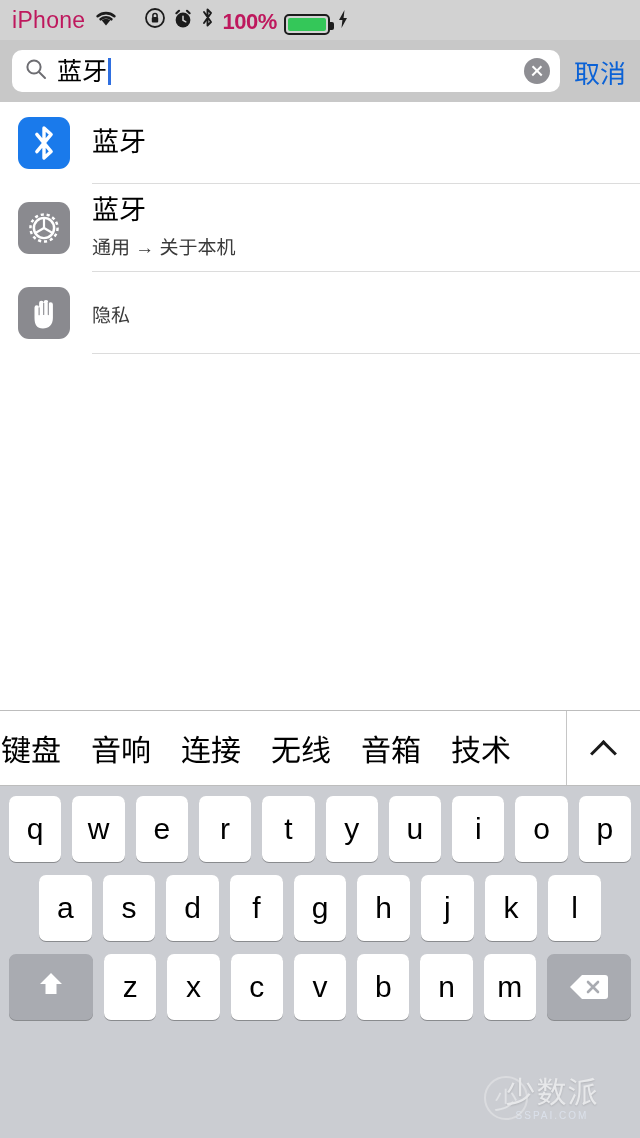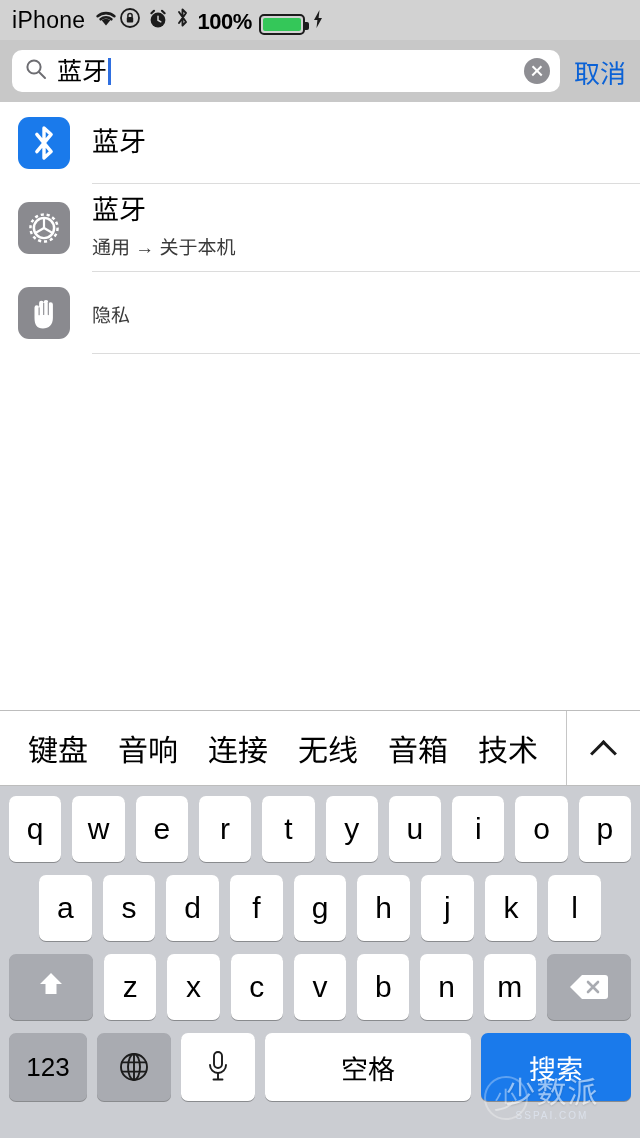--- a/index.html
+++ b/index.html
@@ -15,22 +15,23 @@
     display: flex; flex-direction: column;
     background: #ffffff;
   }
 
   
   .statusbar {
     height: 40px; flex: 0 0 40px;
     background: #d2d2d2;
     display: flex; align-items: center;
     padding: 0 12px;
-    font-size: 22px; color: #000000;
+    font-size: 22px; color: #be185d;
     letter-spacing: .3px;
+    gap: 25px;
   }
   .sb-left { display: flex; align-items: center; gap: 8px; }
   .sb-center { flex: 1; text-align: center; font-weight: 600; font-size: 22px; }
   .sb-right { display: flex; align-items: flex-end; gap: 7px; }
   .sb-carrier { font-size: 23px; }
   .sb-pct { font-size: 22px; font-weight: 600; letter-spacing: -.5px; }
   .battery {
     width: 46px; height: 21px;
     border: 2px solid #1c1c1c; border-radius: 5px;
     position: relative; padding: 2px; background: #d2d2d2;
@@ -114,21 +115,21 @@
   .predictive {
     flex: 0 0 76px;
     background: #ffffff;
     border-top: 1px solid #bdbdbd;
     border-bottom: 1px solid #bdbdbd;
     display: flex; align-items: stretch;
     overflow: hidden; position: relative;
   }
   .pred-scroll {
     flex: 1; display: flex; align-items: center;
-    gap: 30px; padding-left: 28px; overflow: hidden;
+    gap: 30px; padding-left: 1px; overflow: hidden;
     min-width: 0;
   }
   .pred-item {
     font-size: 30px; color: #000; white-space: nowrap;
     cursor: pointer; flex: 0 0 auto;
   }
   .pred-expand {
     flex: 0 0 74px; border-left: 1px solid #c6c6c6;
     display: flex; align-items: center; justify-content: center;
     cursor: pointer;
@@ -381,45 +382,20 @@
       <div class="key fn backspace">
         <span class="bksp-icon">
           <svg width="42" height="30" viewBox="0 0 42 30">
             <path d="M14 3 H37 a3 3 0 0 1 3 3 V24 a3 3 0 0 1 -3 3 H14 L2 15 Z" fill="#ffffff"></path>
             <path d="M20 10 L30 20 M30 10 L20 20" stroke="#a9abb1" stroke-width="2.6" stroke-linecap="round"></path>
           </svg>
         </span>
       </div>
     </div>
 
-    <div class="krow r4">
-      <div class="key num">123</div>
-      <div class="key globe">
-        <span class="globe-icon">
-          <svg width="34" height="34" viewBox="0 0 34 34">
-            <g fill="none" stroke="#1c1c1c" stroke-width="1.9">
-              <circle cx="17" cy="17" r="13"></circle>
-              <ellipse cx="17" cy="17" rx="6" ry="13"></ellipse>
-              <path d="M4.6 12.4 H29.4 M4.6 21.6 H29.4 M17 4 V30"></path>
-            </g>
-          </svg>
-        </span>
-      </div>
-      <div class="key mic">
-        <span class="mic-icon">
-          <svg width="26" height="36" viewBox="0 0 26 36">
-            <rect x="9" y="3" width="8" height="16" rx="4" fill="none" stroke="#1c1c1c" stroke-width="1.9"></rect>
-            <path d="M5 16 a8 8 0 0 0 16 0" fill="none" stroke="#1c1c1c" stroke-width="1.9" stroke-linecap="round"></path>
-            <path d="M13 24 V30 M8.5 30.5 H17.5" stroke="#1c1c1c" stroke-width="1.9" stroke-linecap="round"></path>
-          </svg>
-        </span>
-      </div>
-      <div class="key space">空格</div>
-      <div class="key search">搜索</div>
-    </div>
 
     <div class="watermark">
       <span class="wm-circle">少</span>
       <span class="wm-main">少数派</span>
       <span class="wm-sub">SSPAI.COM</span>
     </div>
 
   </div>
 
 </div>

